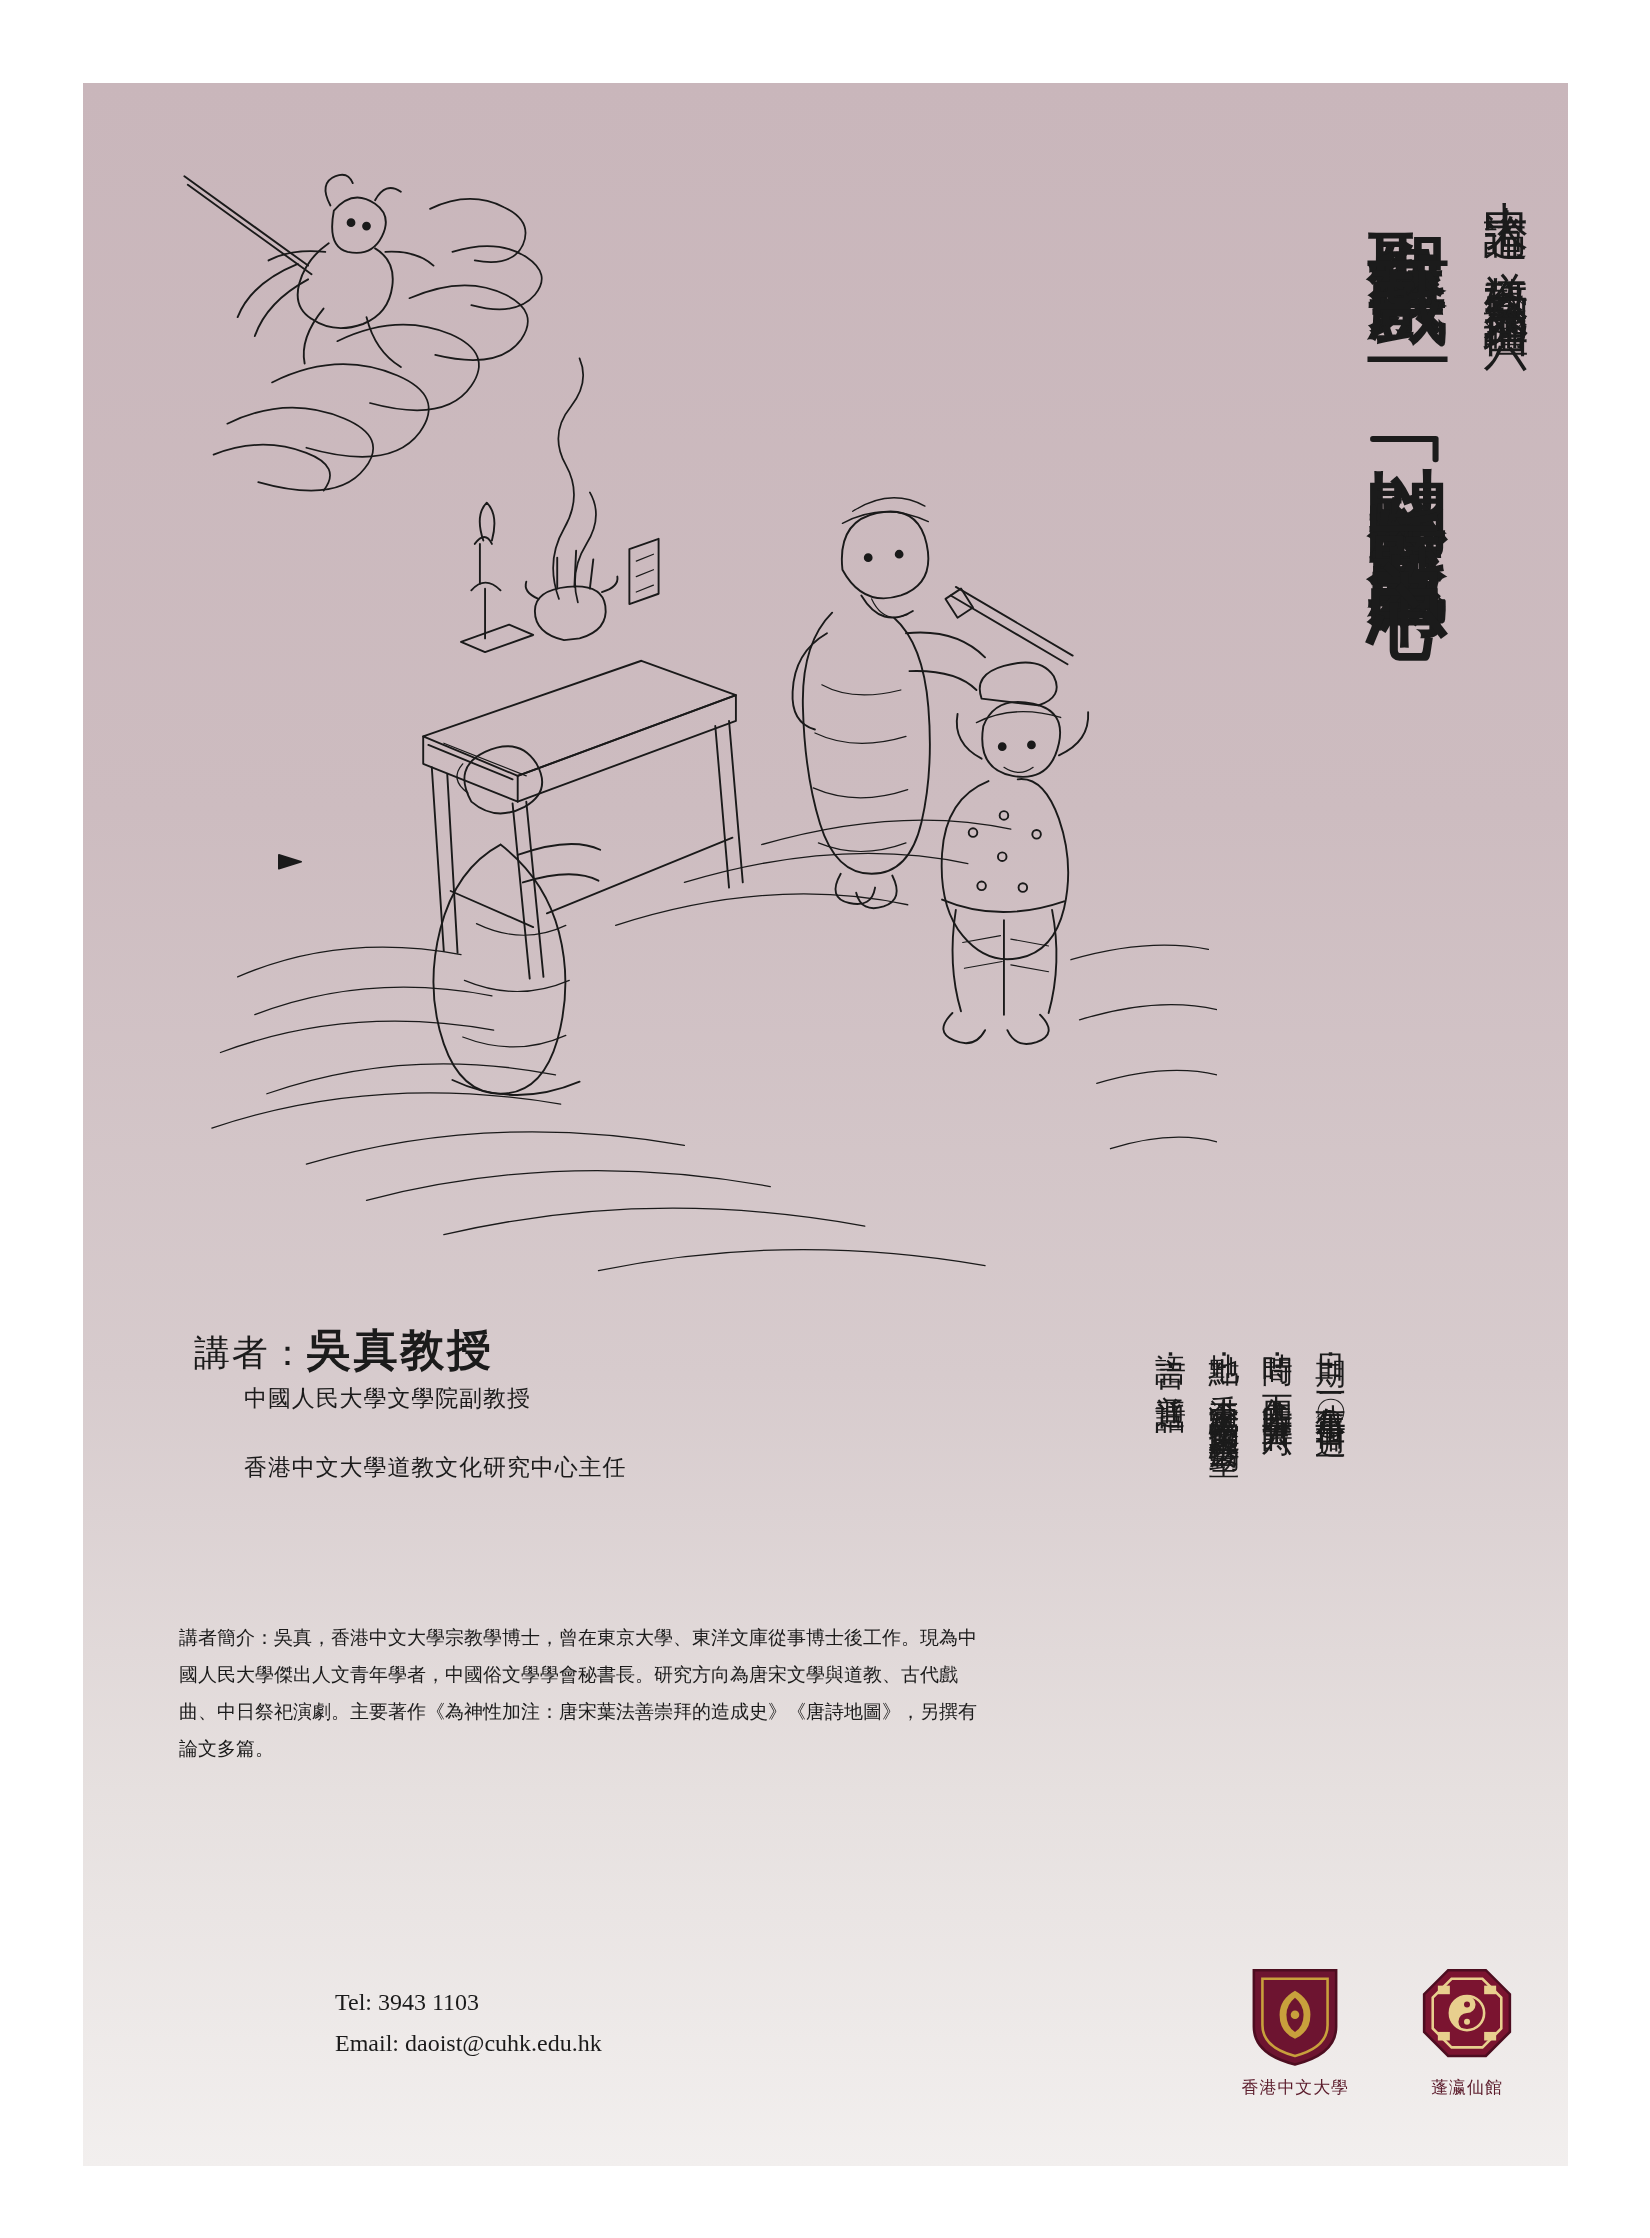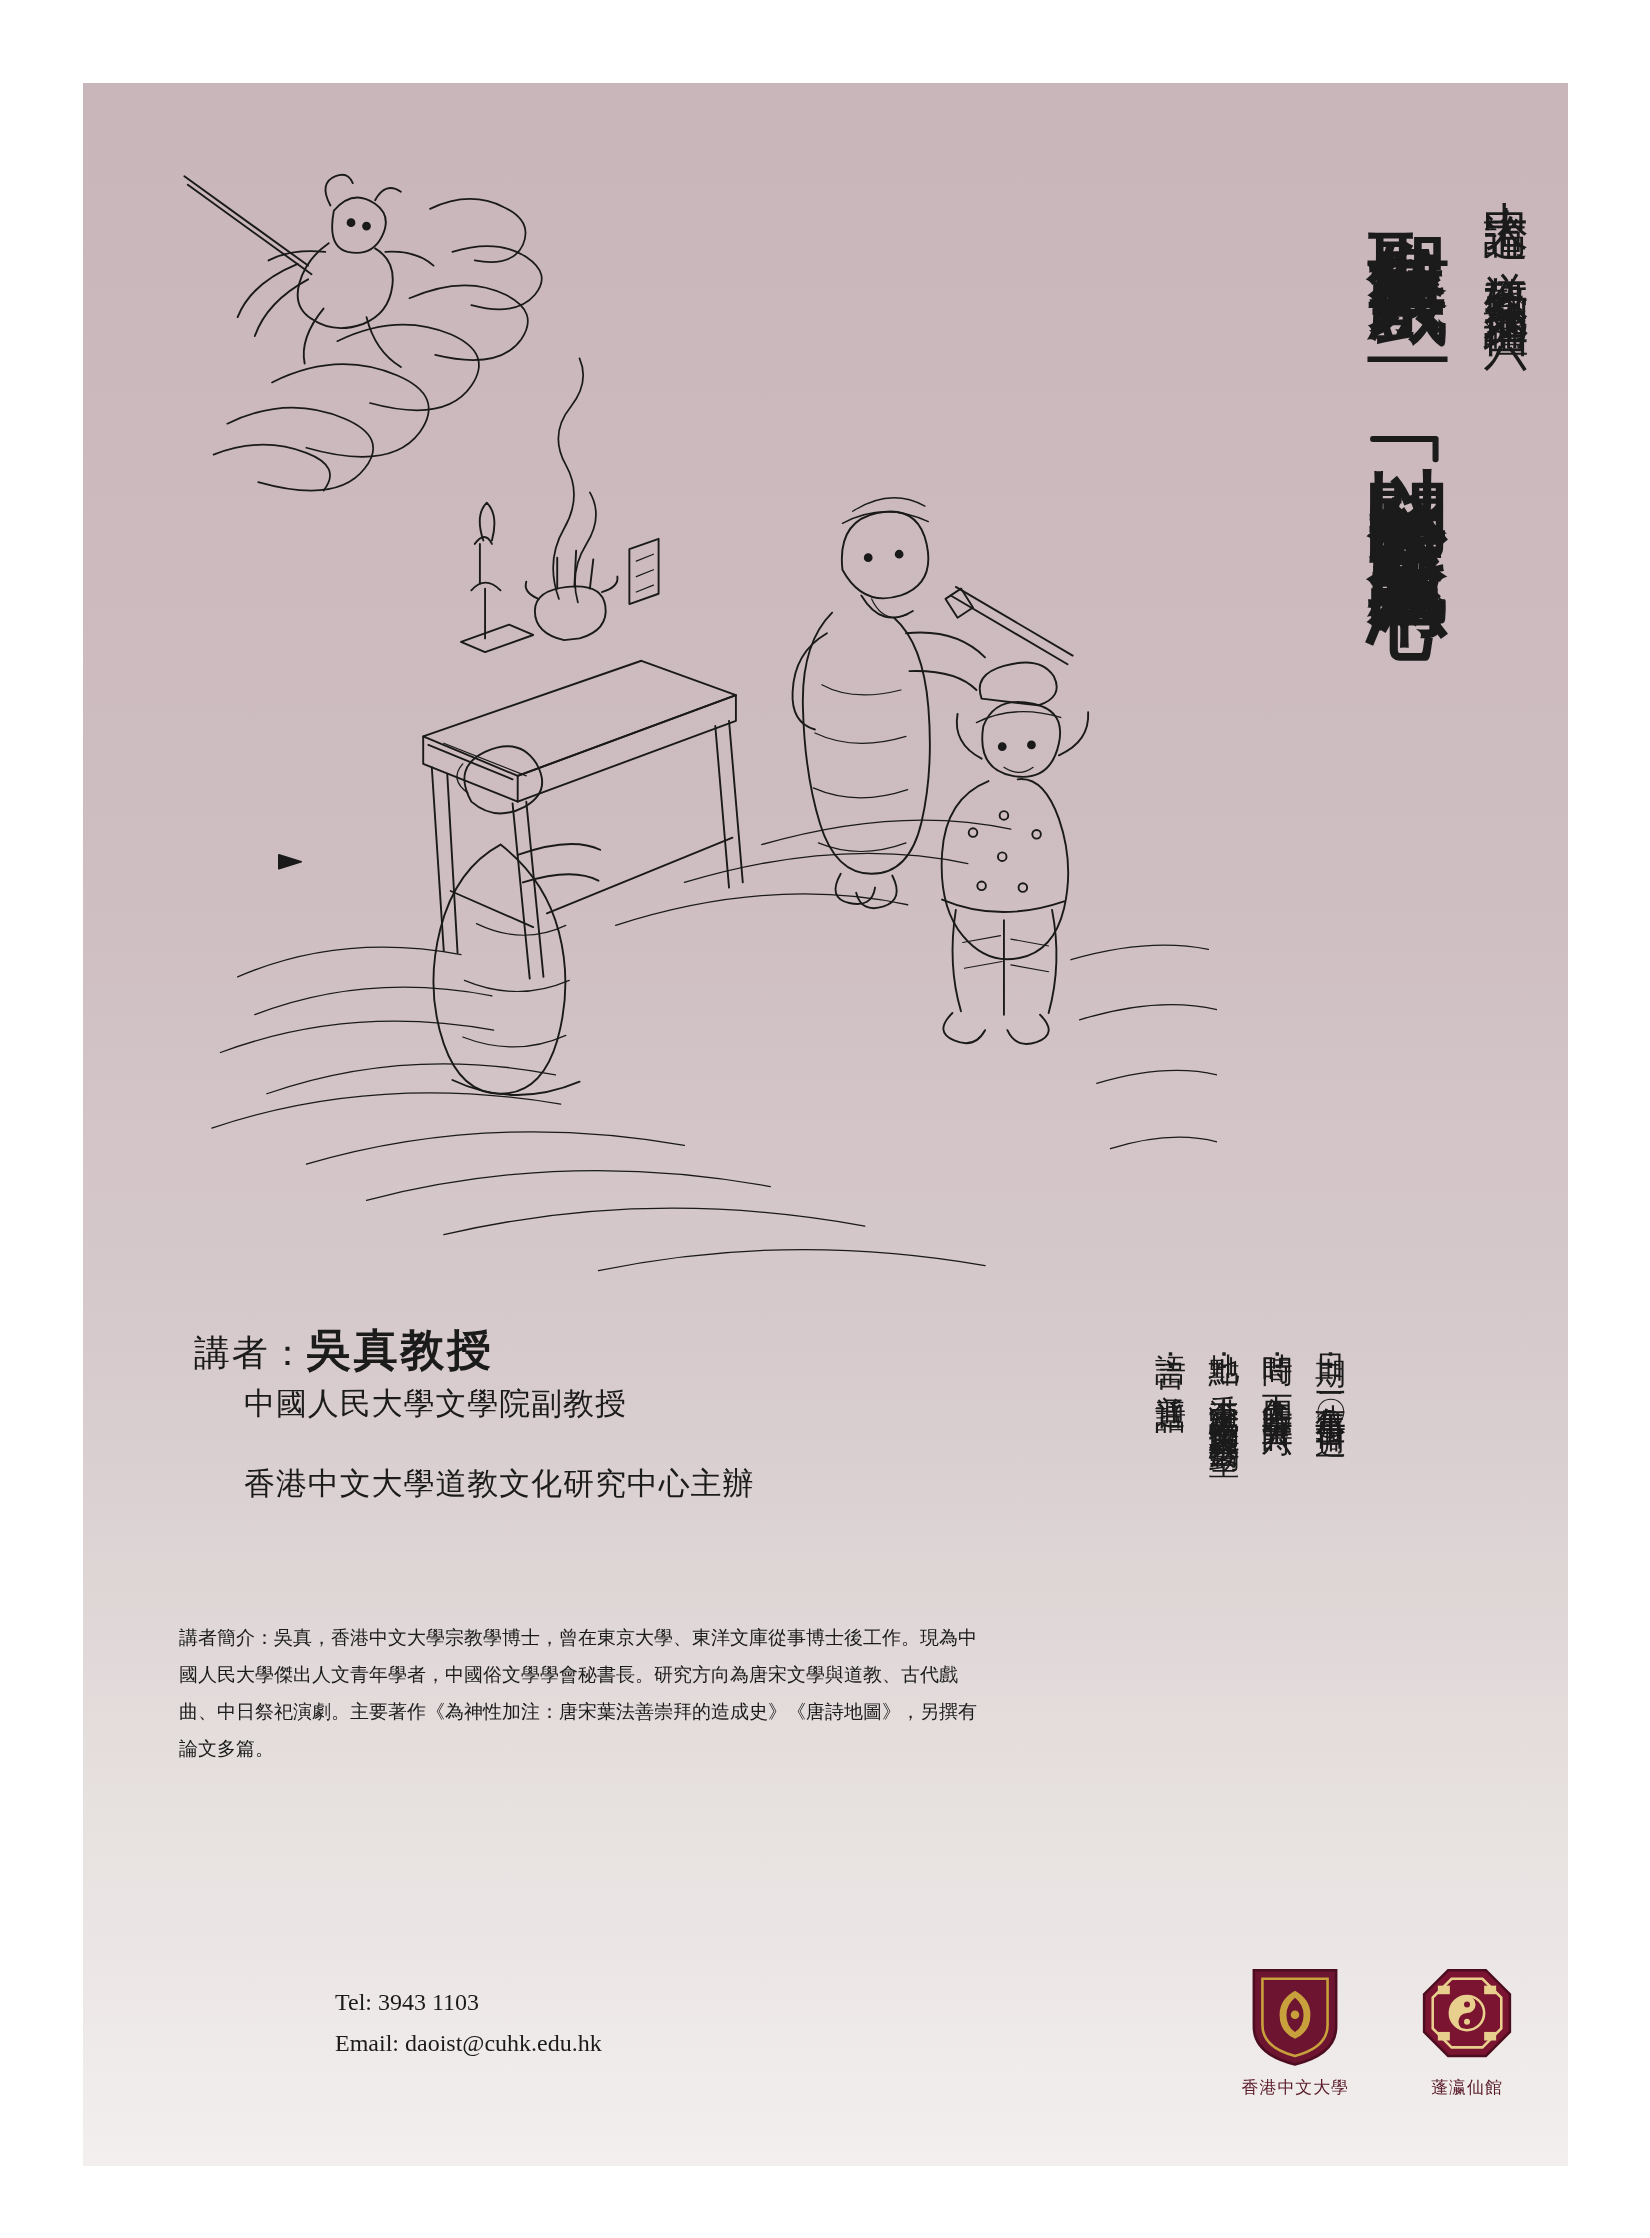--- a/index.html
+++ b/index.html
@@ -102,21 +102,21 @@
   .person-role {
     font-size: 36px;
     letter-spacing: 1.7px;
   }
   .person-name {
     font-size: 44px;
     font-weight: 700;
     letter-spacing: 2.6px;
   }
   .person-affil {
-    font-size: 31px;
+    font-size: 23px;
     letter-spacing: 0.9px;
     margin-left: 50px;
     margin-bottom: 38px;
   }
 
   
   #bio {
     position: absolute;
     left: 96px;
     top: 1538px;
@@ -382,21 +382,21 @@
     <div class="vtext">日期：二〇一八年十月三日（週三）</div>
   </div>
 
   <div id="speaker-block">
     <div class="person-row">
       <span class="person-role">講者：</span>
       <span class="person-name">吳真教授</span>
     </div>
     <div class="person-affil">中國人民大學文學院副教授</div>
 
-    <div class="person-affil">香港中文大學道教文化研究中心主辦</div>
+    <div class="person-affil">香港中文大學道教文化研究中心主任</div>
   </div>
 
   <div id="bio">講者簡介：吳真，香港中文大學宗教學博士，曾在東京大學、東洋文庫從事博士後工作。現為中國人民大學傑出人文青年學者，中國俗文學學會秘書長。研究方向為唐宋文學與道教、古代戲曲、中日祭祀演劇。主要著作《為神性加注：唐宋葉法善崇拜的造成史》《唐詩地圖》，另撰有論文多篇。</div>
 
   <div id="footer">
     <div class="org-col">
     </div>
     <div class="contact-col">
       <div>Tel: 3943 1103</div>
       <div>Email: daoist@cuhk.edu.hk</div>

